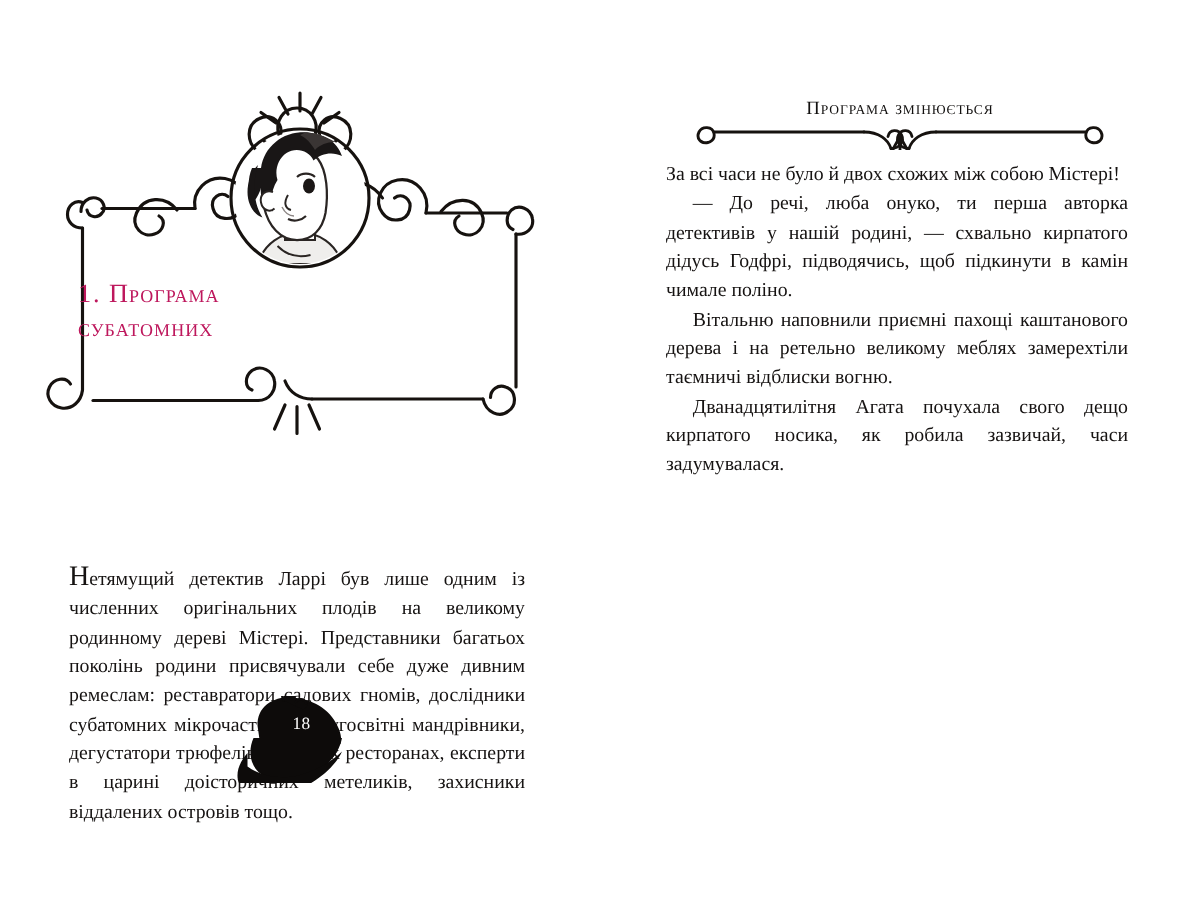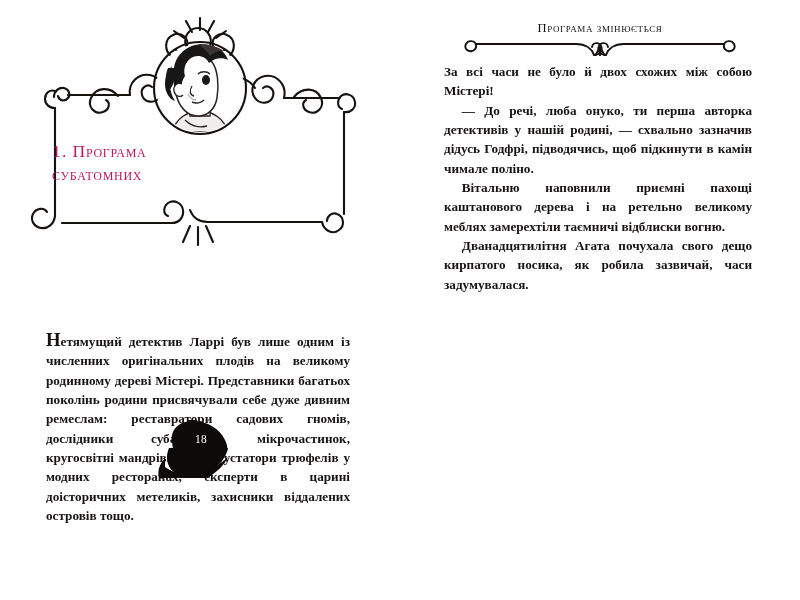--- a/index.html
+++ b/index.html
@@ -20,20 +20,21 @@
     position: relative;
     width: 800px;
     height: 600px;
     display: flex;
   }
   .page {
     position: relative;
     width: 400px;
     height: 484px;
     box-sizing: border-box;
+    margin-top: 44px;
   }
   .page-left  { padding: 0 50px 0 46px; }
   .page-right { padding: 0 48px 0 44px; }
 
   
   .running-head {
     position: absolute;
     top: 22px;
     left: 0;
     right: 0;
@@ -79,21 +80,20 @@
   .body-col {
     position: absolute;
     left: 46px;
     right: 50px;
     font-size: 13.2px;
     line-height: 1.465;
     text-align: justify;
     text-justify: inter-word;
     hyphens: manual;
     color: #161312;
-    font-weight: bold;
   }
   .body-left  { top: 332px; left: 46px; right: 50px; }
   .body-right { top: 62px;  left: 44px; right: 48px; }
 
   .body-col p { margin: 0; }
   .body-col p + p { text-indent: 1.35em; }
 
   .dropcap-line::first-letter {
     font-size: 1.42em;
     line-height: 0.9;
@@ -244,20 +244,20 @@
           <path d="M260 6 H160"></path>
           <path d="M160 6 c-10 0-16 5-18 11"></path>
           <path d="M142 17 c-6 0-9-5-7-9 2-4 8-4 9 1"></path>
           <path d="M136 9 l-5 9 M136 10 l0 8 M136 9 l5 9"></path>
         </g>
       </svg>
     </div>
 
     <div class="body-col body-right">
       <p class="noindent">За всі часи не було й двох схожих між собою Містері!</p>
-      <p>— До речі, люба онуко, ти перша авторка детективів у нашій родині, — схвально зазначив дідусь Годфрі, підводячись, щоб підкинути в камін чимале поліно.</p>
+      <p>— До речі, люба онуко, ти перша авторка детективів у нашій родині, — схвально кирпатого дідусь Годфрі, підводячись, щоб підкинути в камін чимале поліно.</p>
       <p>Вітальню наповнили приємні пахощі каштанового дерева і на ретельно великому меблях замерехтіли таємничі відблиски вогню.</p>
       <p>Дванадцятилітня Агата почухала свого дещо кирпатого носика, як робила зазвичай, часи задумувалася.</p>
     </div>
 
   </div>
 
 </div>
 
 </body></html>

